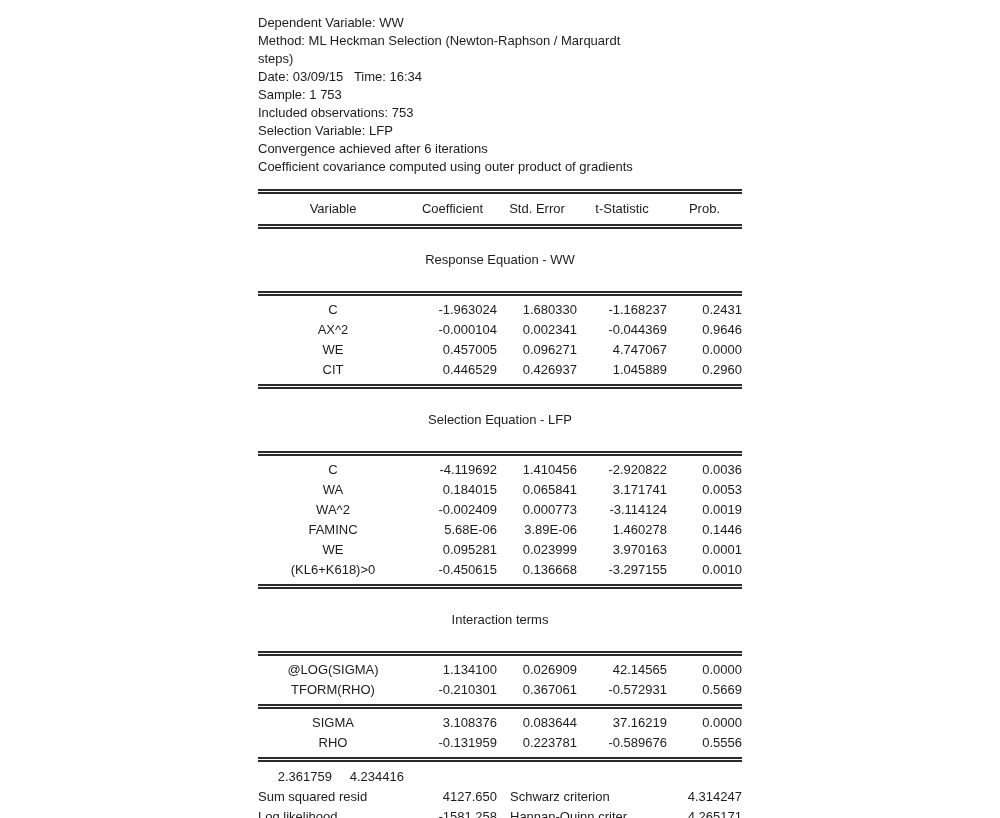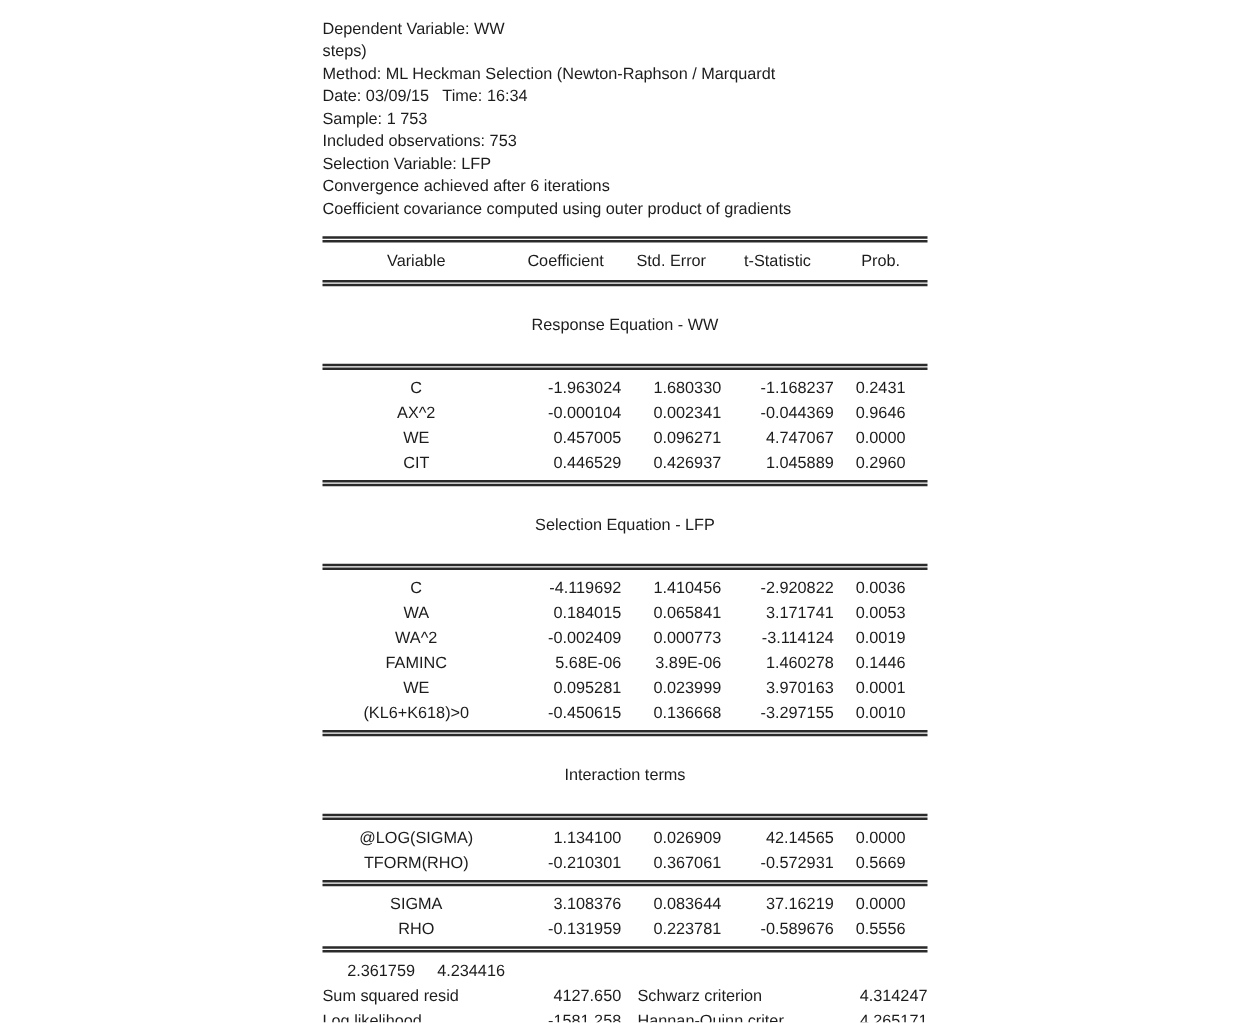--- a/index.html
+++ b/index.html
@@ -12,37 +12,37 @@
   .thead{display:flex;padding:5px 0;}
   .thead span{line-height:20px;}
   .sect-title{text-align:center;line-height:20px;padding:21px 0;}
   .rows{padding:4px 0;}
   .summary{padding:5px 0;}
   .tc-row,.sc-row{display:flex;line-height:20px;}
   .tc0{width:150px;text-align:center;}
   .tc1{width:89px;text-align:right;}
   .tc2{width:80px;text-align:right;}
   .tc3{width:90px;text-align:right;}
-  .tc4{width:75px;text-align:center;}
+  .tc4{width:75px;text-align:right;}
   .hc{text-align:center;}
   .sc0{width:165px;text-align:left;}
   .sc1{width:74px;text-align:right;}
   .sc2{width:173px;padding-left:13px;box-sizing:border-box;text-align:left;}
   .sc3{width:72px;text-align:right;}
 </style>
 </head>
 <body>
 
 <div class="page">
   <div class="content">
 
     <div class="hdr">
       <div class="hdr-line">Dependent Variable: WW</div>
+      <div class="hdr-line">Method: ML Heckman Selection (Newton-Raphson / Marquardt</div>
       <div class="hdr-line">steps)</div>
-      <div class="hdr-line">Method: ML Heckman Selection (Newton-Raphson / Marquardt</div>
       <div class="hdr-line">Date: 03/09/15   Time: 16:34</div>
       <div class="hdr-line">Sample: 1 753</div>
       <div class="hdr-line">Included observations: 753</div>
       <div class="hdr-line">Selection Variable: LFP</div>
       <div class="hdr-line">Convergence achieved after 6 iterations</div>
       <div class="hdr-line">Coefficient covariance computed using outer product of gradients</div>
     </div>
 
     <div class="tbl">
       <div class="rule"></div>

